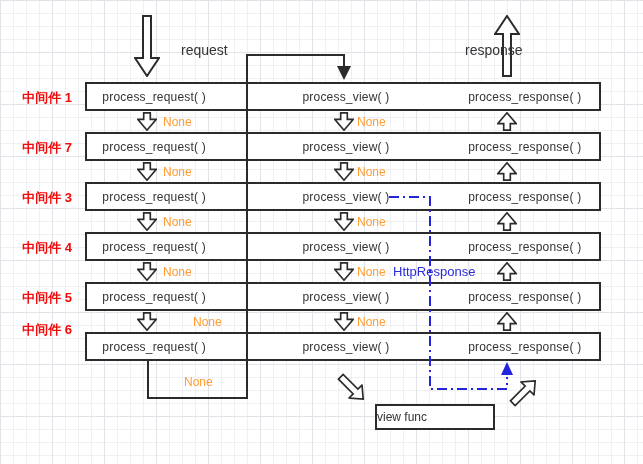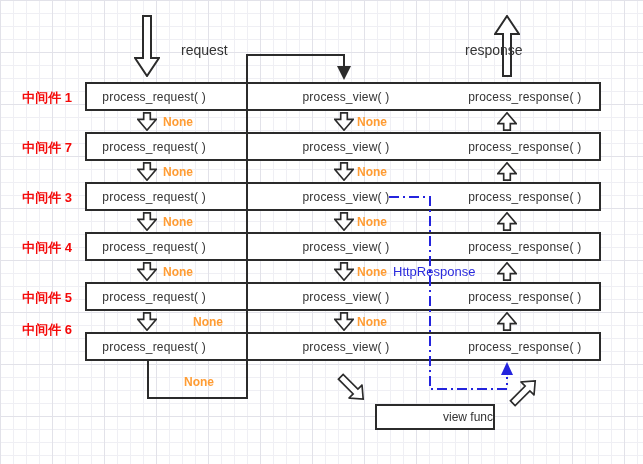--- a/index.html
+++ b/index.html
@@ -24,28 +24,28 @@
     border:2px solid #2b2b2b;box-sizing:border-box;display:flex;gap:32px;
   }
   .cell{
     display:flex;align-items:center;justify-content:center;
     font-size:12px;color:#333;letter-spacing:.2px;white-space:nowrap;
   }
   .cell.c-req{width:162px;}
   .cell.c-view{width:175px;padding-left:20px;}
   .cell.c-resp{width:179px;}
   .none{
-    color:#ff9c33;font-size:12px;font-weight:bold;white-space:nowrap;
+    color:#ff9c33;font-size:12px;font-weight:normal;white-space:nowrap;
   }
   .flowlabel{font-size:14px;color:#333;white-space:nowrap;padding-left:20px;}
   .httpresp{color:#2b2bdd;font-size:13px;white-space:nowrap;}
   .viewfunc{
     left:375px;top:404px;width:120px;height:26px;background:#fff;
     border:2px solid #2b2b2b;box-sizing:border-box;display:flex;
-    align-items:center;justify-content:flex-end;font-size:12px;color:#333;
+    align-items:center;justify-content:flex-start;font-size:12px;color:#333;
   }
   svg.arr{display:block;overflow:visible;}
   #overlay{left:0;top:0;pointer-events:none;}
 </style>
 </head>
 <body>
 
 <div id="canvas">
 
   <svg width="0" height="0" style="position:absolute" aria-hidden="true">

